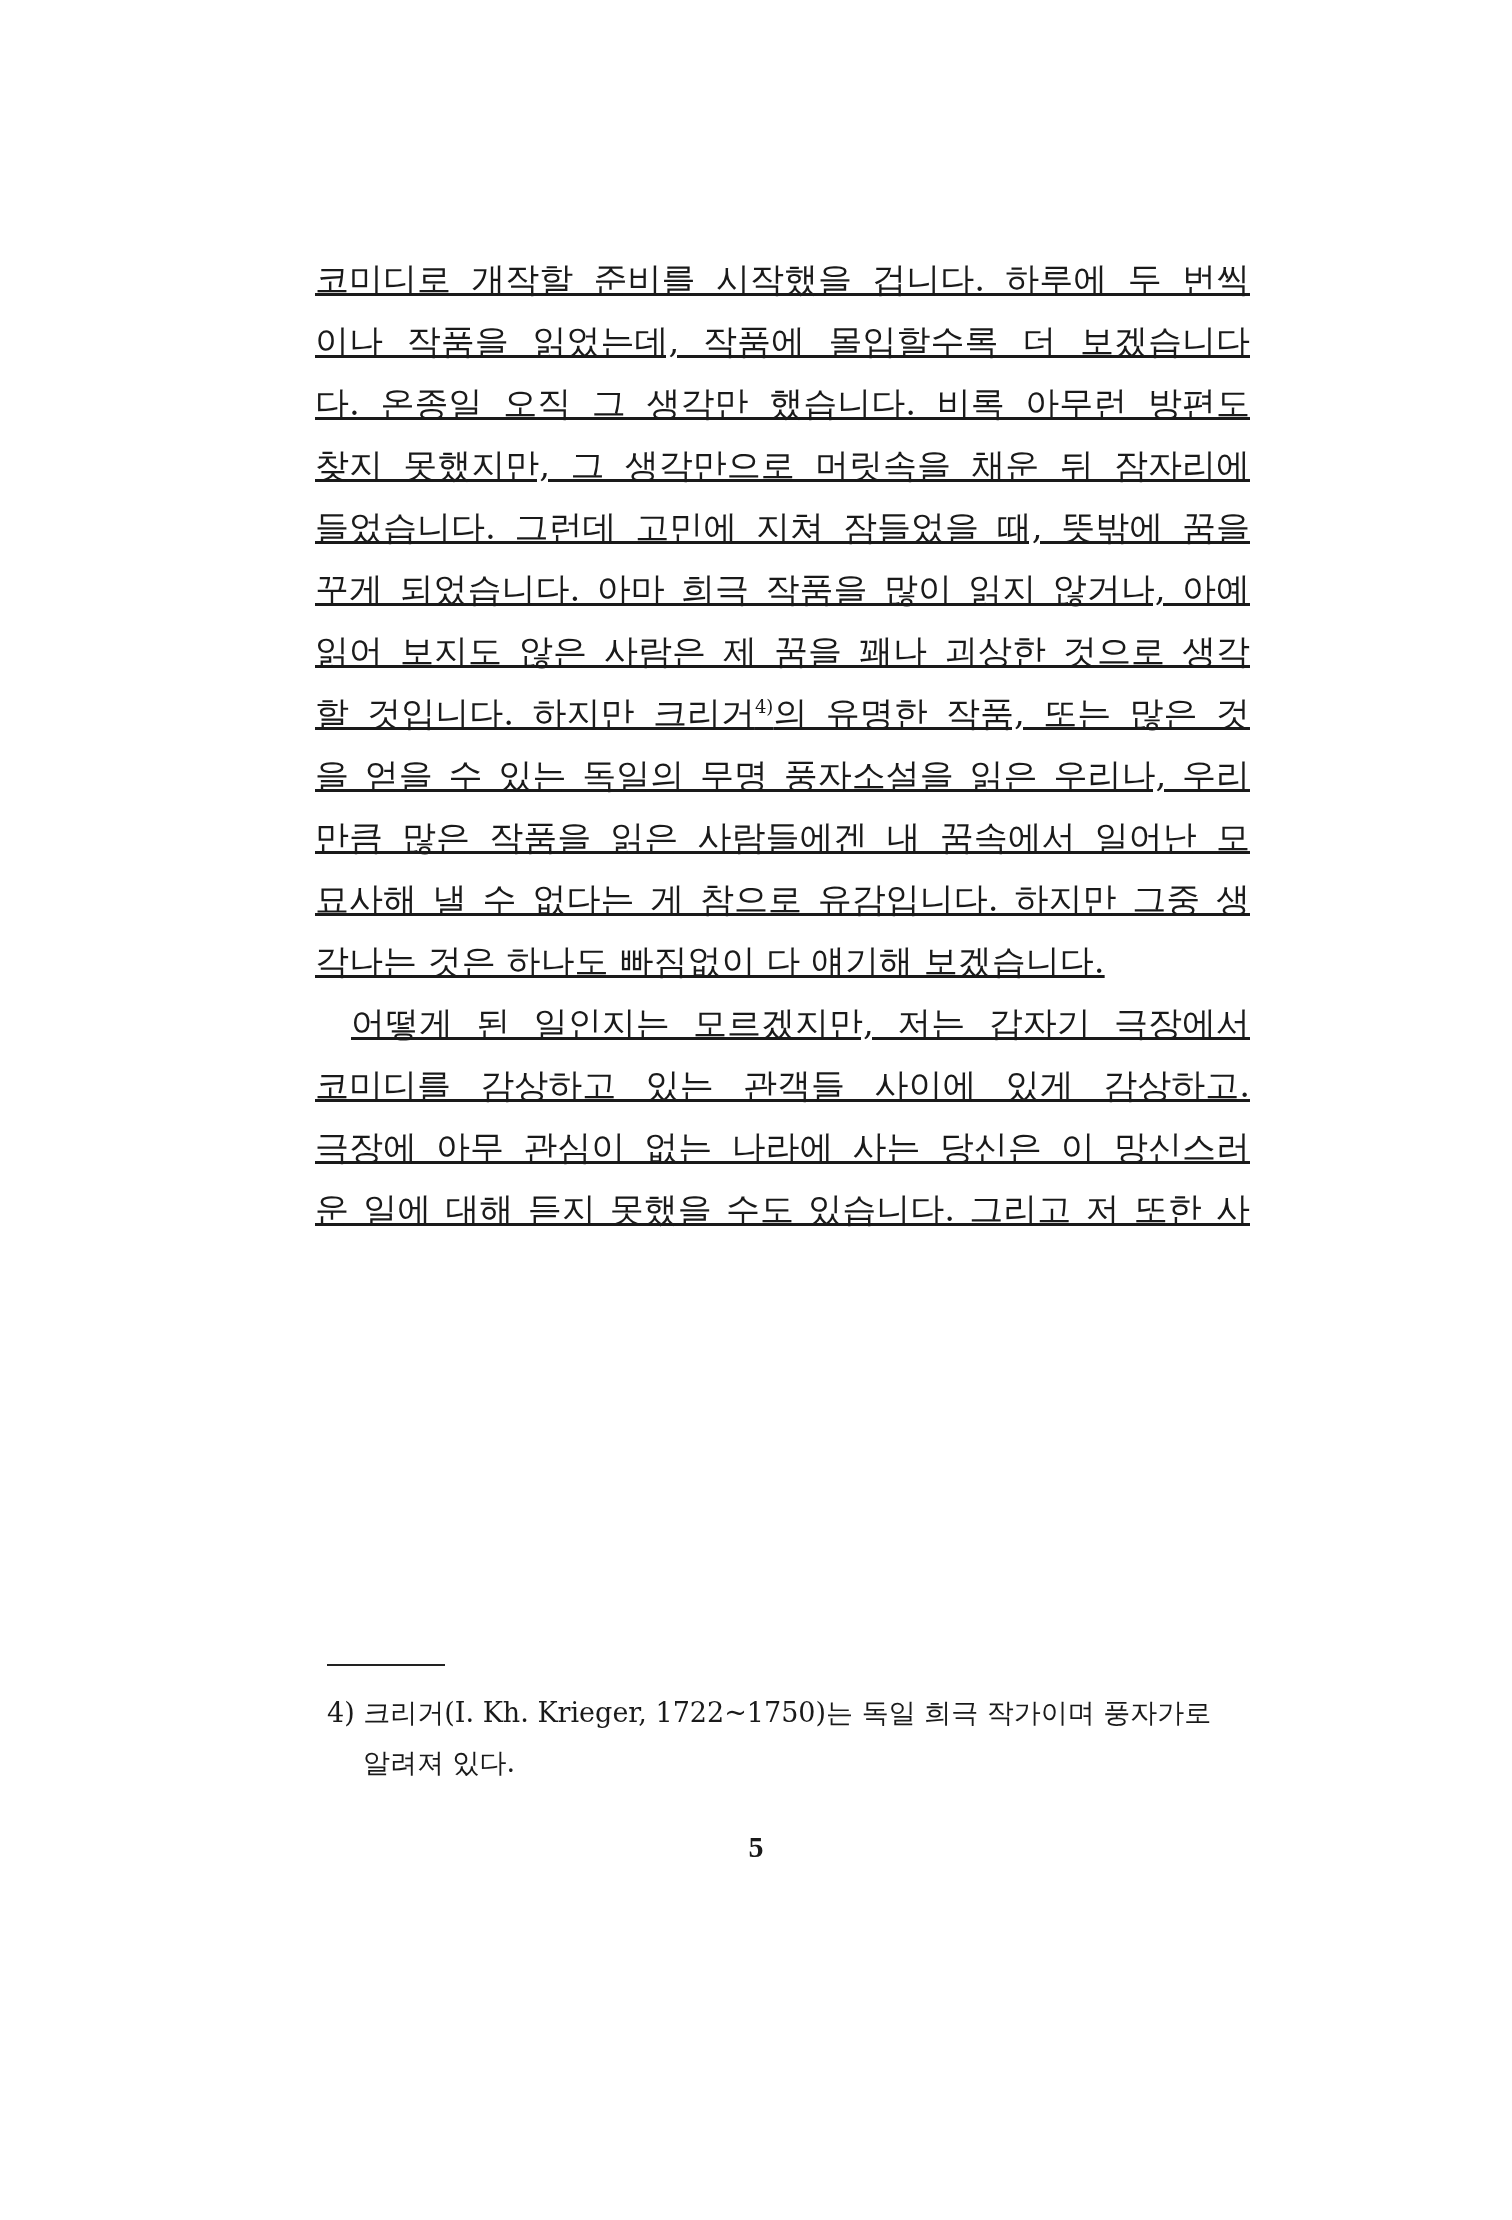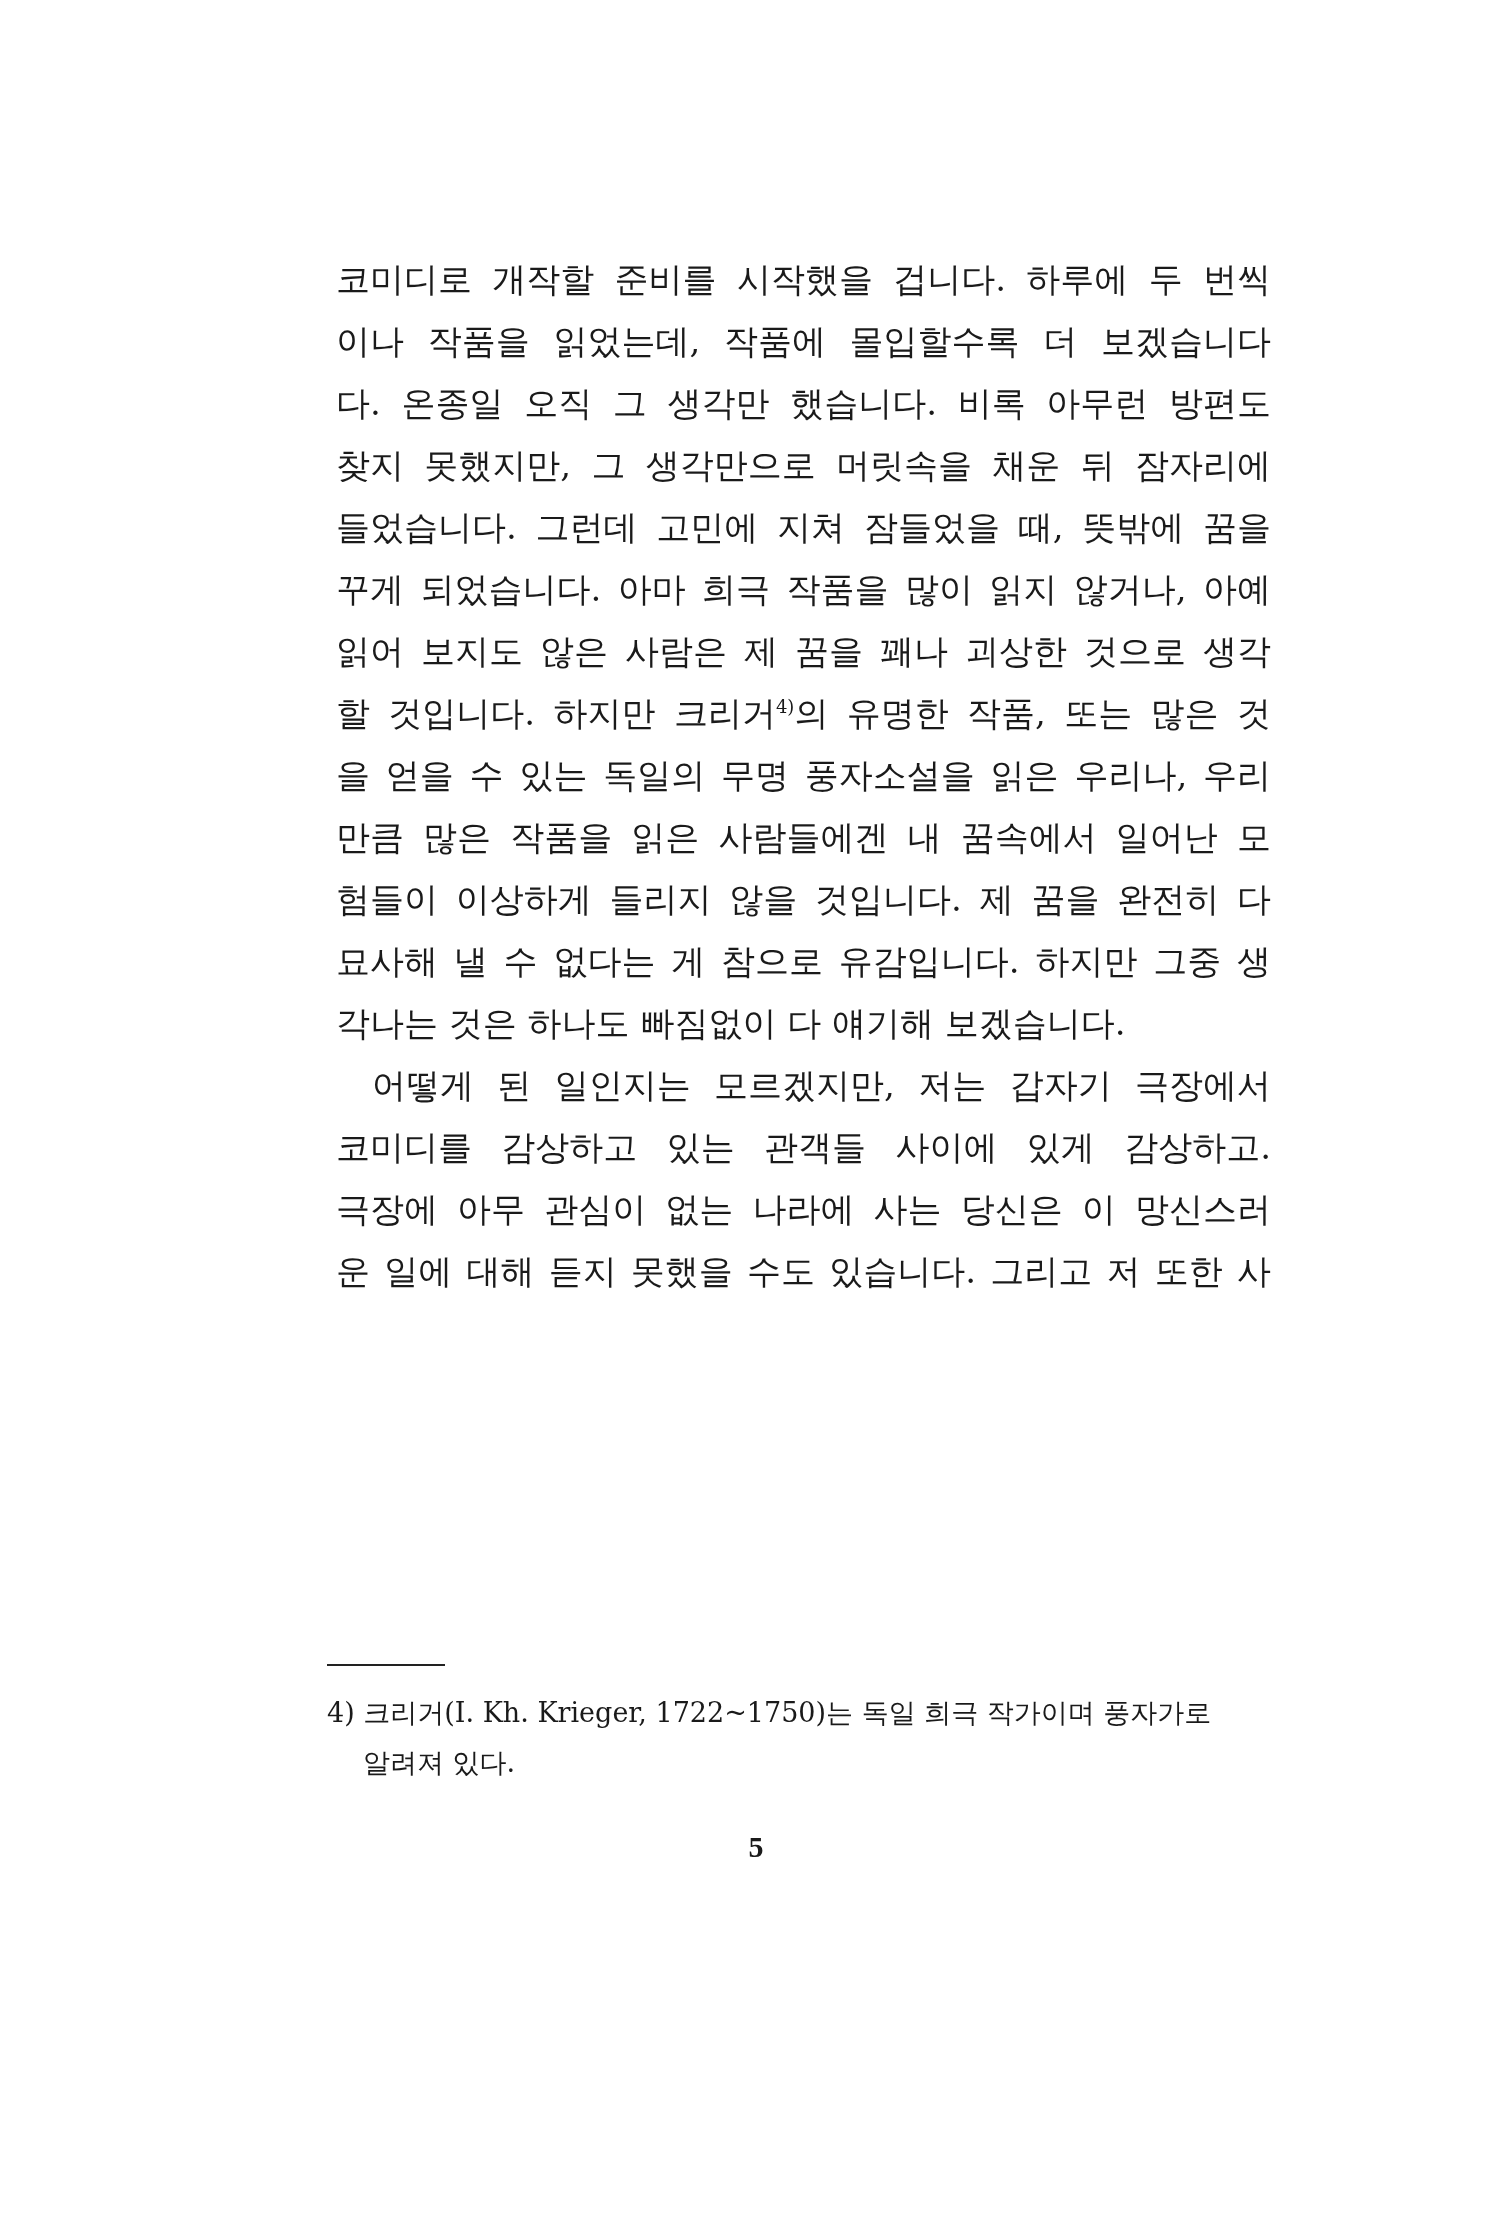--- a/index.html
+++ b/index.html
@@ -1,19 +1,19 @@
 <!DOCTYPE html>
 <html><head>
 <meta charset="utf-8">
 <style>
   html, body { margin:0; padding:0; background:#ffffff; }
   body { width:1512px; height:2220px; position:relative; overflow:hidden;
          font-family:"DejaVu Serif", "Liberation Serif", serif; color:#1a1a1a; }
   .page { position:absolute; left:0; top:0; width:1512px; height:2220px; }
-  .body-text { position:absolute; left:336px; top:248px; width:935px; }
+  .body-text { position:absolute; left:315px; top:248px; width:935px;text-decoration:underline; }
   .line { height:62px; line-height:62px; font-size:34px; white-space:nowrap;
           text-align:justify; text-align-last:justify; letter-spacing:0px; }
   .line.last { text-align-last:left; }
   .line.indent { padding-left:36px; }
   sup.fn { font-size:18px; vertical-align:12px; line-height:0; }
   .rule { position:absolute; left:327px; top:1664px; width:118px; height:0; border-top:2px solid #222; }
   .footnote { position:absolute; left:327px; top:1688px; width:935px; }
   .fn-line { height:50px; line-height:50px; font-size:27px; white-space:nowrap; }
   .fn-line.cont { padding-left:36px; }
   .page-number { position:absolute; left:0; width:1512px; top:1830px; text-align:center;
@@ -27,21 +27,20 @@
     <div class="line">코미디로 개작할 준비를 시작했을 겁니다. 하루에 두 번씩</div>
     <div class="line">이나 작품을 읽었는데, 작품에 몰입할수록 더 보겠습니다</div>
     <div class="line">다. 온종일 오직 그 생각만 했습니다. 비록 아무런 방편도</div>
     <div class="line">찾지 못했지만, 그 생각만으로 머릿속을 채운 뒤 잠자리에</div>
     <div class="line">들었습니다. 그런데 고민에 지쳐 잠들었을 때, 뜻밖에 꿈을</div>
     <div class="line">꾸게 되었습니다. 아마 희극 작품을 많이 읽지 않거나, 아예</div>
     <div class="line">읽어 보지도 않은 사람은 제 꿈을 꽤나 괴상한 것으로 생각</div>
     <div class="line"><span>할 것입니다. 하지만 크리거</span><sup class="fn">4)</sup><span>의 유명한 작품, 또는 많은 것</span></div>
     <div class="line">을 얻을 수 있는 독일의 무명 풍자소설을 읽은 우리나, 우리</div>
     <div class="line">만큼 많은 작품을 읽은 사람들에겐 내 꿈속에서 일어난 모</div>
-    <div class="line">험들이 이상하게 들리지 않을 것입니다. 제 꿈을 완전히 다</div>
     <div class="line">묘사해 낼 수 없다는 게 참으로 유감입니다. 하지만 그중 생</div>
     <div class="line last">각나는 것은 하나도 빠짐없이 다 얘기해 보겠습니다.</div>
     <div class="line indent">어떻게 된 일인지는 모르겠지만, 저는 갑자기 극장에서</div>
     <div class="line">코미디를 감상하고 있는 관객들 사이에 있게 감상하고.</div>
     <div class="line">극장에 아무 관심이 없는 나라에 사는 당신은 이 망신스러</div>
     <div class="line">운 일에 대해 듣지 못했을 수도 있습니다. 그리고 저 또한 사</div>
   </div>
 
   <div class="rule"></div>
 

